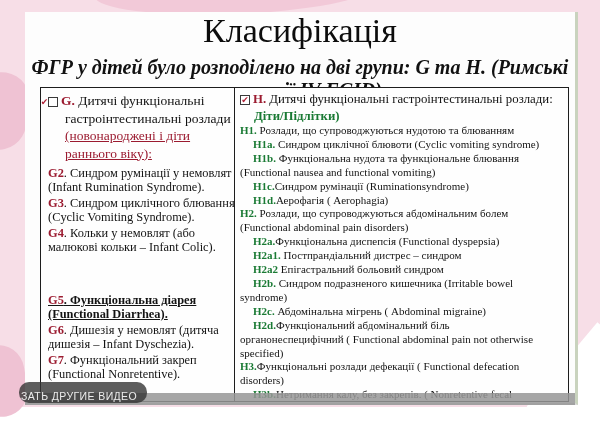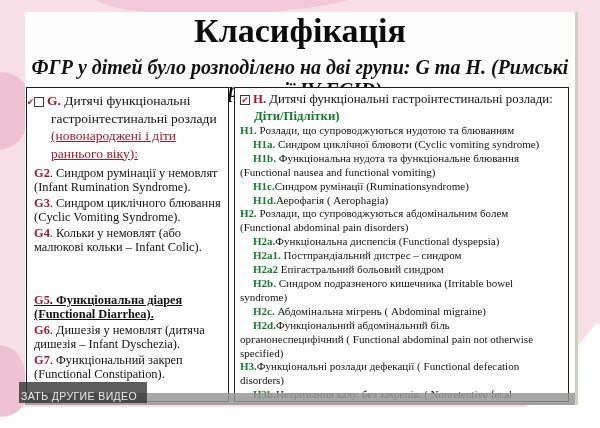--- a/index.html
+++ b/index.html
@@ -15,28 +15,28 @@
                background:#efc2d3; border-radius:28px; transform:rotate(9deg); }
   .blob-left-bottom { position:absolute; left:-26px; top:345px; width:52px; height:72px;
                background:#efc2d3; border-radius:26px; transform:rotate(-10deg); }
   .cut-bottom-right { position:absolute; left:548px; top:348px; width:120px; height:110px;
                background:#ffffff; transform:rotate(40deg); }
 
   
   .slide { position:absolute; left:25px; top:12px; width:553px; height:393px;
            background:#fdfdfd; border-right:3px solid #c9d3be; border-bottom:2px solid #dcdcdc; }
   .slide-title { position:absolute; top:0px; left:0; width:100%; text-align:center;
-                 font-size:34px; font-weight:bold; color:#0c0c0c; letter-spacing:0px; }
+                 font-size:34px; font-weight:normal; color:#0c0c0c; letter-spacing:0px; }
   .slide-subtitle { position:absolute; top:44px; left:0; width:100%; text-align:center;
                  font-size:20px; font-weight:bold; font-style:italic; color:#111; }
 
   
   .box { position:absolute; top:75px; background:#fefefe; border:1.5px solid #1d1d1d;
          overflow:hidden; z-index:1; }
-  .box-left  { left:1px;   width:203px; height:315px; padding:4px 6px 2px 7px; }
+  .box-left  { left:15px;   width:203px; height:315px; padding:4px 6px 2px 7px; }
   .box-right { left:209px; width:335px; height:315px; padding:3px 14px 2px 5px; }
 
   .cb { display:inline-block; width:10px; height:10px; border:1.5px solid #3a3a3a;
         background:#fff; color:#b01f35; font-size:9px; line-height:8px; text-align:center;
         font-weight:bold; margin-right:3px; vertical-align:0px;
         font-family:"DejaVu Sans", sans-serif; }
 
   
   .g-head { font-size:13.5px; line-height:17.5px; color:#111;
             padding-left:17px; text-indent:-17px; margin-bottom:5px; }
@@ -54,21 +54,21 @@
   .h-item .code { color:#1a7a34; font-weight:bold; }
   .h-item.ind { text-indent:13px; }
 
   
   .gray-band { position:absolute; left:0; top:381px; width:100%; height:12px;
                background:rgba(150,150,150,0.85); z-index:3; }
 
   
   .video-overlay { position:absolute; left:19px; top:382px; width:128px; height:21px;
                    background:rgba(52,52,52,0.8); z-index:6; display:flex;
-                   align-items:flex-end; padding:0 2px 1px 2px; }
+                   align-items:flex-end; padding:0 2px 1px 2px;border-radius:10px; }
   .video-overlay span { font-family:"Liberation Sans", sans-serif; font-size:10.5px;
                    color:#ececec; letter-spacing:0.4px; white-space:nowrap; overflow:hidden; }
 </style>
 </head>
 <body>
 
 <div class="stage">
   <div class="bg-pink"></div>
   <div class="swoosh-top"></div>
   <div class="blob-left"></div>
@@ -80,21 +80,21 @@
     <div class="slide-subtitle">ФГР у дітей було розподілено на дві групи: G та Н. (Римські критерії IV FGID)</div>
 
     <div class="box box-left">
       <p class="g-head"><span class="cb">✔</span><span class="code">G.</span><span> Дитячі функціональні гастроінтестинальні розлади </span><span class="red-u">(новонароджені і діти раннього віку):</span></p>
       <div>
           <div class="g-item"><span class="code">G2</span><span>. Синдром румінації у немовлят (Infant Rumination Syndrome).</span></div>
           <div class="g-item"><span class="code">G3</span><span>. Синдром циклічного блювання (Cyclic Vomiting Syndrome).</span></div>
           <div class="g-item"><span class="code">G4</span><span>. Кольки у немовлят (або малюкові кольки – Infant Colic).</span></div>
           <div class="g-item und"><span class="code">G5</span><span>. Функціональна діарея (Functional Diarrhea).</span></div>
           <div class="g-item"><span class="code">G6</span><span>. Дишезія у немовлят (дитяча дишезія – Infant Dyschezia).</span></div>
-          <div class="g-item"><span class="code">G7</span><span>. Функціональний закреп (Functional Constipation).</span></div>
+          <div class="g-item"><span class="code">G7</span><span>. Функціональний закреп (Functional Nonretentive).</span></div>
         </div>
     </div>
 
     <div class="box box-right">
       <p class="h-head"><span class="cb">✔</span><span class="code">Н.</span><span> Дитячі функціональні гастроінтестинальні розлади:</span><span class="green-part">Діти/Підлітки)</span></p>
       <div>
           <div class="h-item"><span class="code">Н1.</span><span> Розлади, що супроводжуються нудотою та блюванням</span></div>
           <div class="h-item ind"><span class="code">Н1а.</span><span> Синдром циклічної блювоти (Cyclic vomiting syndrome)</span></div>
           <div class="h-item ind"><span class="code">Н1b.</span><span> Функціональна нудота та функціональне блювання (Functional nausea and functional vomiting)</span></div>
           <div class="h-item ind"><span class="code">Н1с.</span><span>Синдром румінації (Ruminationsyndrome)</span></div>

